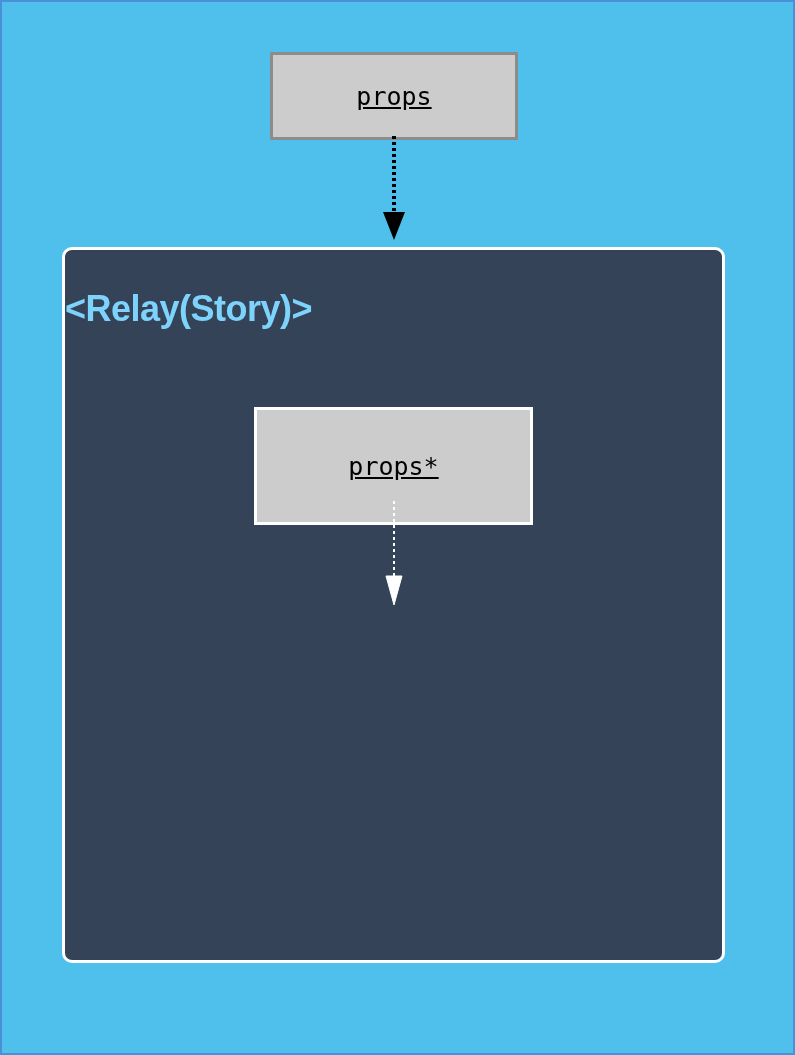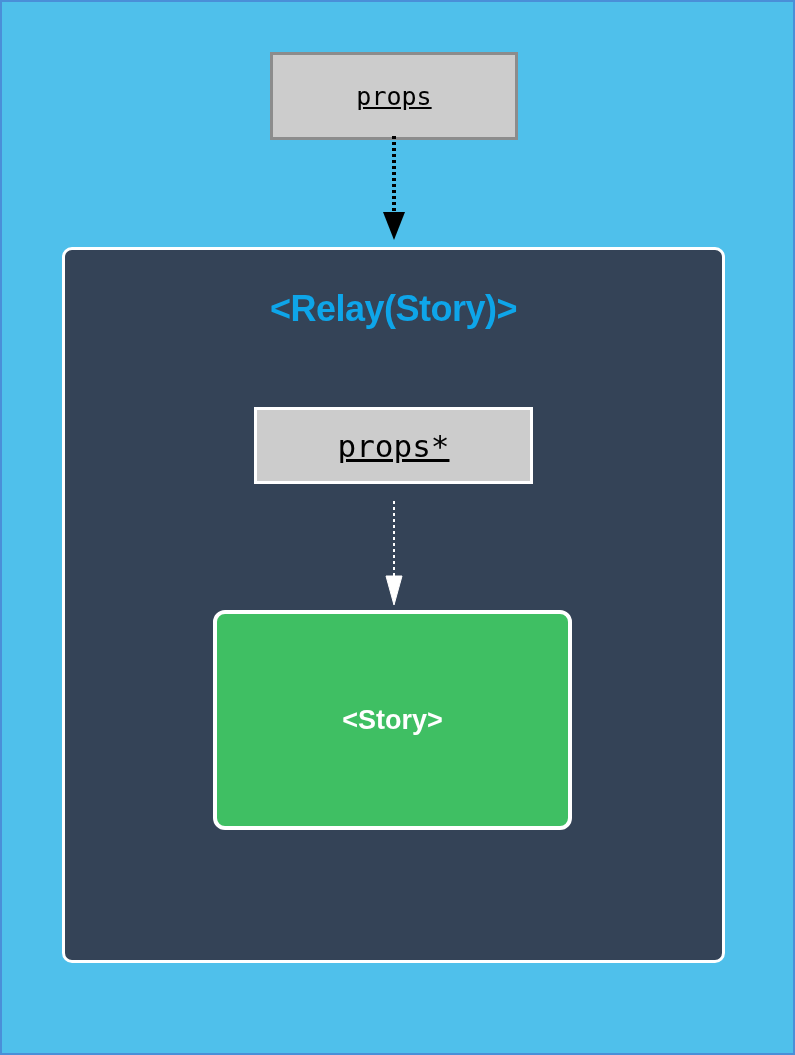--- a/index.html
+++ b/index.html
@@ -40,45 +40,44 @@
     width: 248px;
     height: 88px;
     border: 3px solid #8c8c8c;
     font-size: 25px;
   }
 
   #props-inner {
     left: 252px;
     top: 405px;
     width: 279px;
-    height: 77px;
+    height: 118px;
     border: 3px solid #ffffff;
-    font-size: 31px;
+    font-size: 25px;
   }
 
   
   #relay-panel {
     position: absolute;
     left: 60px;
     top: 245px;
     width: 663px;
     height: 716px;
     box-sizing: border-box;
     background: #344357;
     border: 3px solid #ffffff;
     border-radius: 10px;
   }
 
   #relay-title {
     position: absolute;
     left: 0;
     right: 0;
     top: 38px;
-    text-align: center;
-    color: #0ea5e9;
+    color: #7dd3fc;
     font-size: 36px;
     font-weight: bold;
     font-family: "Liberation Sans", sans-serif;
     letter-spacing: -0.5px;
   }
 
   
   #story-box {
     position: absolute;
     left: 211px;
@@ -129,17 +128,14 @@
 
   <div class="props-box" id="props-inner">
     <span>props*</span>
   </div>
 
   <svg class="arrow-svg" id="arrow-inner" width="48" height="112" viewBox="0 0 48 112">
     <line x1="24" y1="0" x2="24" y2="82" stroke="#ffffff" stroke-width="2" stroke-dasharray="3 3"></line>
     <polygon points="24,104 16,75 32,75" fill="#ffffff" stroke="#ffffff" stroke-width="1"></polygon>
   </svg>
 
-  <div id="story-box">
-    <span id="story-label">&lt;Story&gt;</span>
-  </div>
 
 </div>
 
 </body></html>

